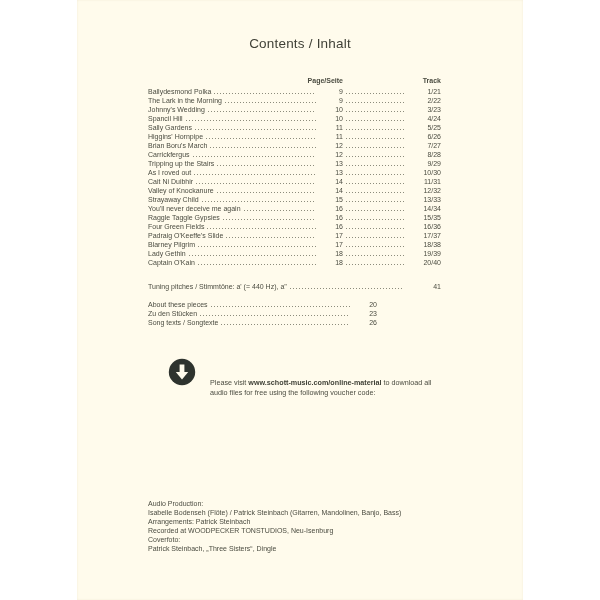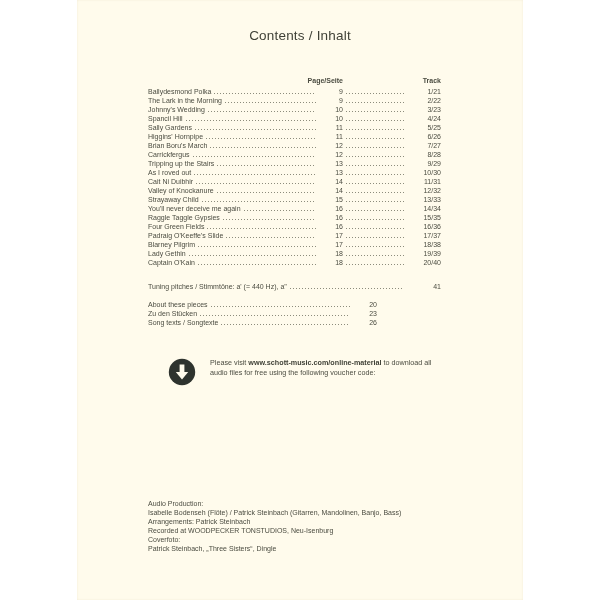--- a/index.html
+++ b/index.html
@@ -15,21 +15,21 @@
     position: absolute;
     left: 77px;
     top: 0;
     width: 446px;
     height: 600px;
     background: #fffbec;
     box-shadow: 0 0 2px rgba(210,200,170,0.35) inset;
   }
   .page-title {
     position: absolute;
-    top: 28px;
+    top: 36px;
     left: 0;
     width: 100%;
     text-align: center;
     font-size: 13.5px;
     letter-spacing: 0.2px;
     color: #3f4036;
     font-weight: 500;
   }
   .toc {
     position: absolute;
@@ -84,20 +84,21 @@
     width: 28px;
     height: 28px;
     flex: 0 0 28px;
     margin-right: 14px;
   }
   .dl-text {
     width: 240px;
     font-size: 7.2px;
     line-height: 9.6px;
     color: #4b4c41;
+    margin-top: 20px;
   }
   .dl-text p { margin: 0 0 4px 0; }
   .dl-text b { font-weight: bold; color: #3f4036; }
   .credits {
     position: absolute;
     left: 71px;
     top: 499px;
     font-size: 7px;
     line-height: 9px;
     color: #4b4c41;

